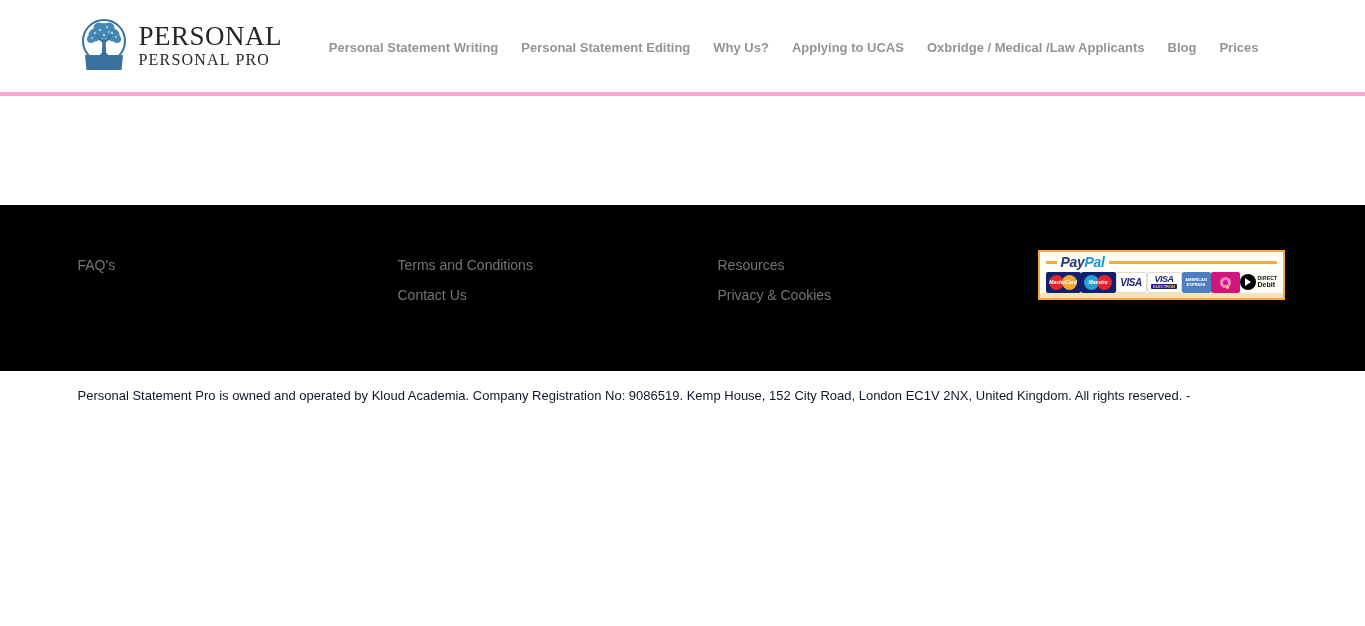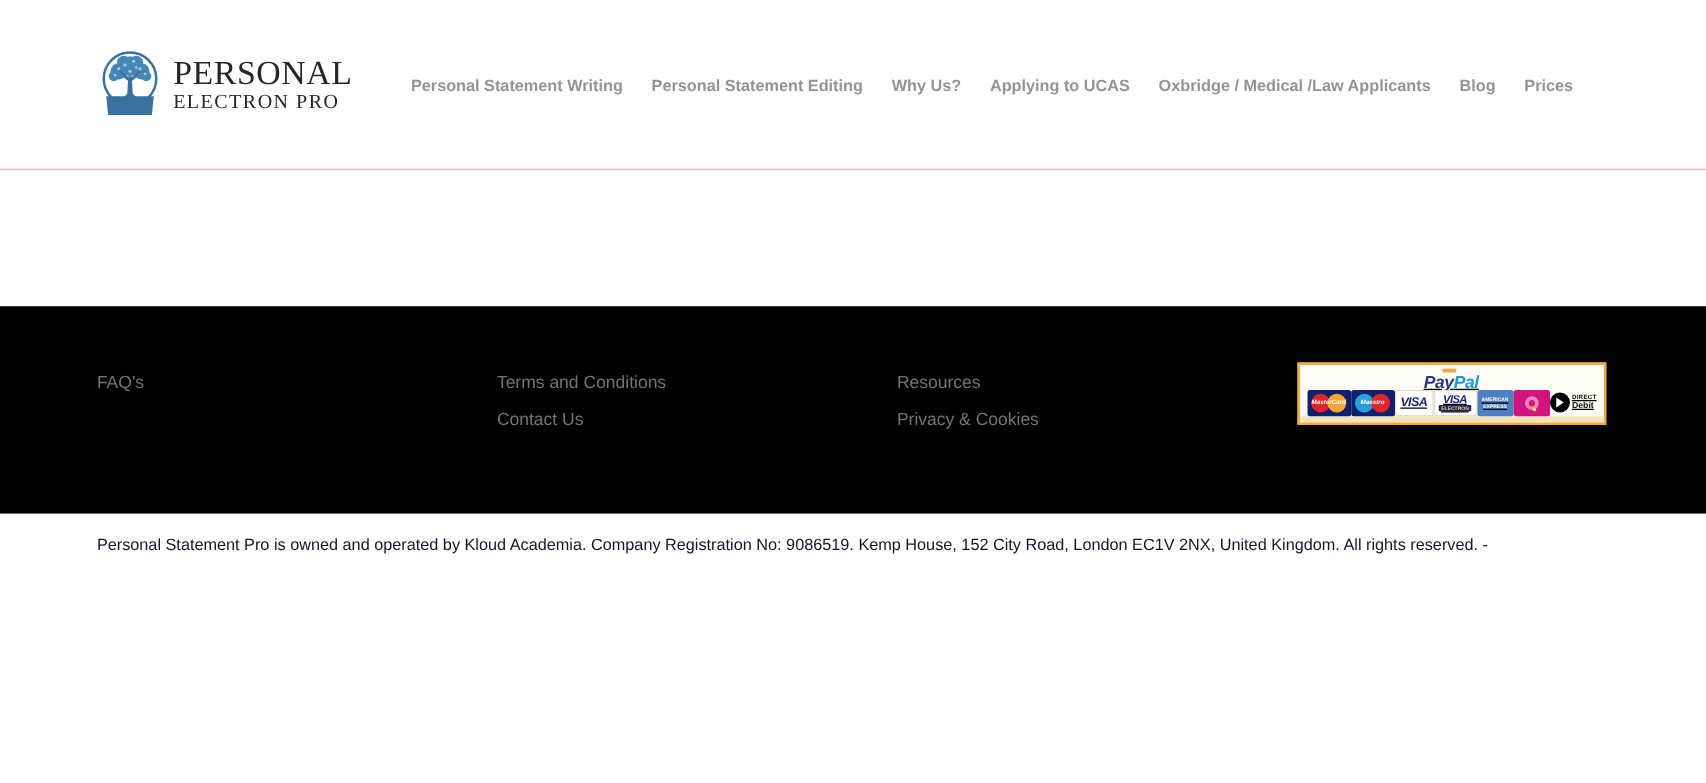--- a/index.html
+++ b/index.html
@@ -4,53 +4,53 @@
 <style>
   * { margin:0; padding:0; box-sizing:border-box; }
   html,body { background:#ffffff; }
   .page {
     position:relative; width:1365px; height:626px; overflow:hidden;
     background:#ffffff; font-family:"Liberation Sans", sans-serif;
   }
   .container { width:1210px; margin:0 auto; }
 
   
-  .site-header { height:136px; background:#ffffff; border-bottom:1px solid #f9a8d4; }
+  .site-header { height:96px; background:#ffffff; border-bottom:4px solid #f9a8d4; }
   .header-inner { height:100%; display:flex; align-items:center; justify-content:space-between; }
   .brand { display:flex; align-items:center; text-decoration:none; cursor:pointer; }
   .logo-icon { width:52px; height:56px; display:block; flex:0 0 auto; }
   .brand-text { margin-left:9px; font-family:"Liberation Serif", serif; color:#262626; }
   .brand-line1 { display:block; font-size:27px; line-height:27px; letter-spacing:0.5px; }
   .brand-line2 { display:block; font-size:16px; line-height:19px; letter-spacing:1.2px; }
   .main-nav { display:flex; align-items:center; margin-top:2px; }
   .nav-item {
     display:block; margin-left:23px; font-size:13px; font-weight:bold;
     color:#949494; text-decoration:none; cursor:pointer; white-space:nowrap;
   }
   .nav-item:last-child { margin-right:29px; }
 
   
   .main-content { height:109px; background:#ffffff; }
 
   
   .site-footer { height:166px; background:#000000; }
-  .footer-grid { display:flex; padding-top:45px;text-decoration:underline; }
+  .footer-grid { display:flex; padding-top:45px; }
   .footer-col { width:320px; padding-top:8px; }
   .footer-link {
     display:block; font-size:14px; line-height:15px; margin-bottom:15px;
     color:#747474; text-decoration:none; cursor:pointer;
   }
 
   
   .pay-badge {
     width:247px; height:50px; background:#fffef6; border:2px solid #f5a93f;
     box-shadow: inset 0 -5px 0 #f3e3bb;
     cursor:pointer; flex:0 0 auto;
   }
-  .badge-top { display:flex; align-items:center; height:17px; padding:3px 6px 0 6px;flex-direction:column; }
+  .badge-top { display:flex; align-items:center; height:17px; padding:3px 6px 0 6px; }
   .pp-dash { width:11px; height:3px; background:#f5a93f; margin-right:4px; flex:0 0 auto; }
   .pp-line { flex:1; height:3px; background:#f5a93f; margin-left:4px; }
   .pp-word { font-style:italic; font-weight:bold; font-size:14px; letter-spacing:-0.3px; line-height:14px; }
   .pp-pay { color:#253b80; }
   .pp-pal { color:#179bd7; }
   .badge-cards {
     display:flex; align-items:center; justify-content:space-between;
     padding:2px 6px 0 6px; height:24px;
   }
   .card { position:relative; height:21px; border-radius:2px; overflow:hidden; flex:0 0 auto; }
@@ -120,21 +120,21 @@
               <circle cx="14" cy="20" r="1.1"></circle>
                 <circle cx="38" cy="19" r="1.1"></circle>
             </g>
             <path d="M18 17 L25 23 M34 17 L27 23 M21 21 L26 25 M31 21 L26 25" stroke="#39719f" stroke-width="1.4" fill="none"></path>
             <path d="M24.6 21 L27.4 21 L28.2 35 L31.5 38 L20.5 38 L23.8 35 Z" fill="#39719f"></path>
             <path d="M7 37 L45 37 L43.5 52 L8.5 52 Z" fill="#39719f"></path>
           </svg>
         </span>
         <span class="brand-text">
           <span class="brand-line1">PERSONAL</span>
-          <span class="brand-line2">ELECTRON PRO</span>
+          <span class="brand-line2">PERSONAL PRO</span>
         </span>
       </a>
 
       <nav class="main-nav">
         <a class="nav-item">Personal Statement Writing</a>
         <a class="nav-item">Personal Statement Editing</a>
         <a class="nav-item">Why Us?</a>
         <a class="nav-item">Applying to UCAS</a>
         <a class="nav-item">Oxbridge / Medical /Law Applicants</a>
         <a class="nav-item">Blog</a>

